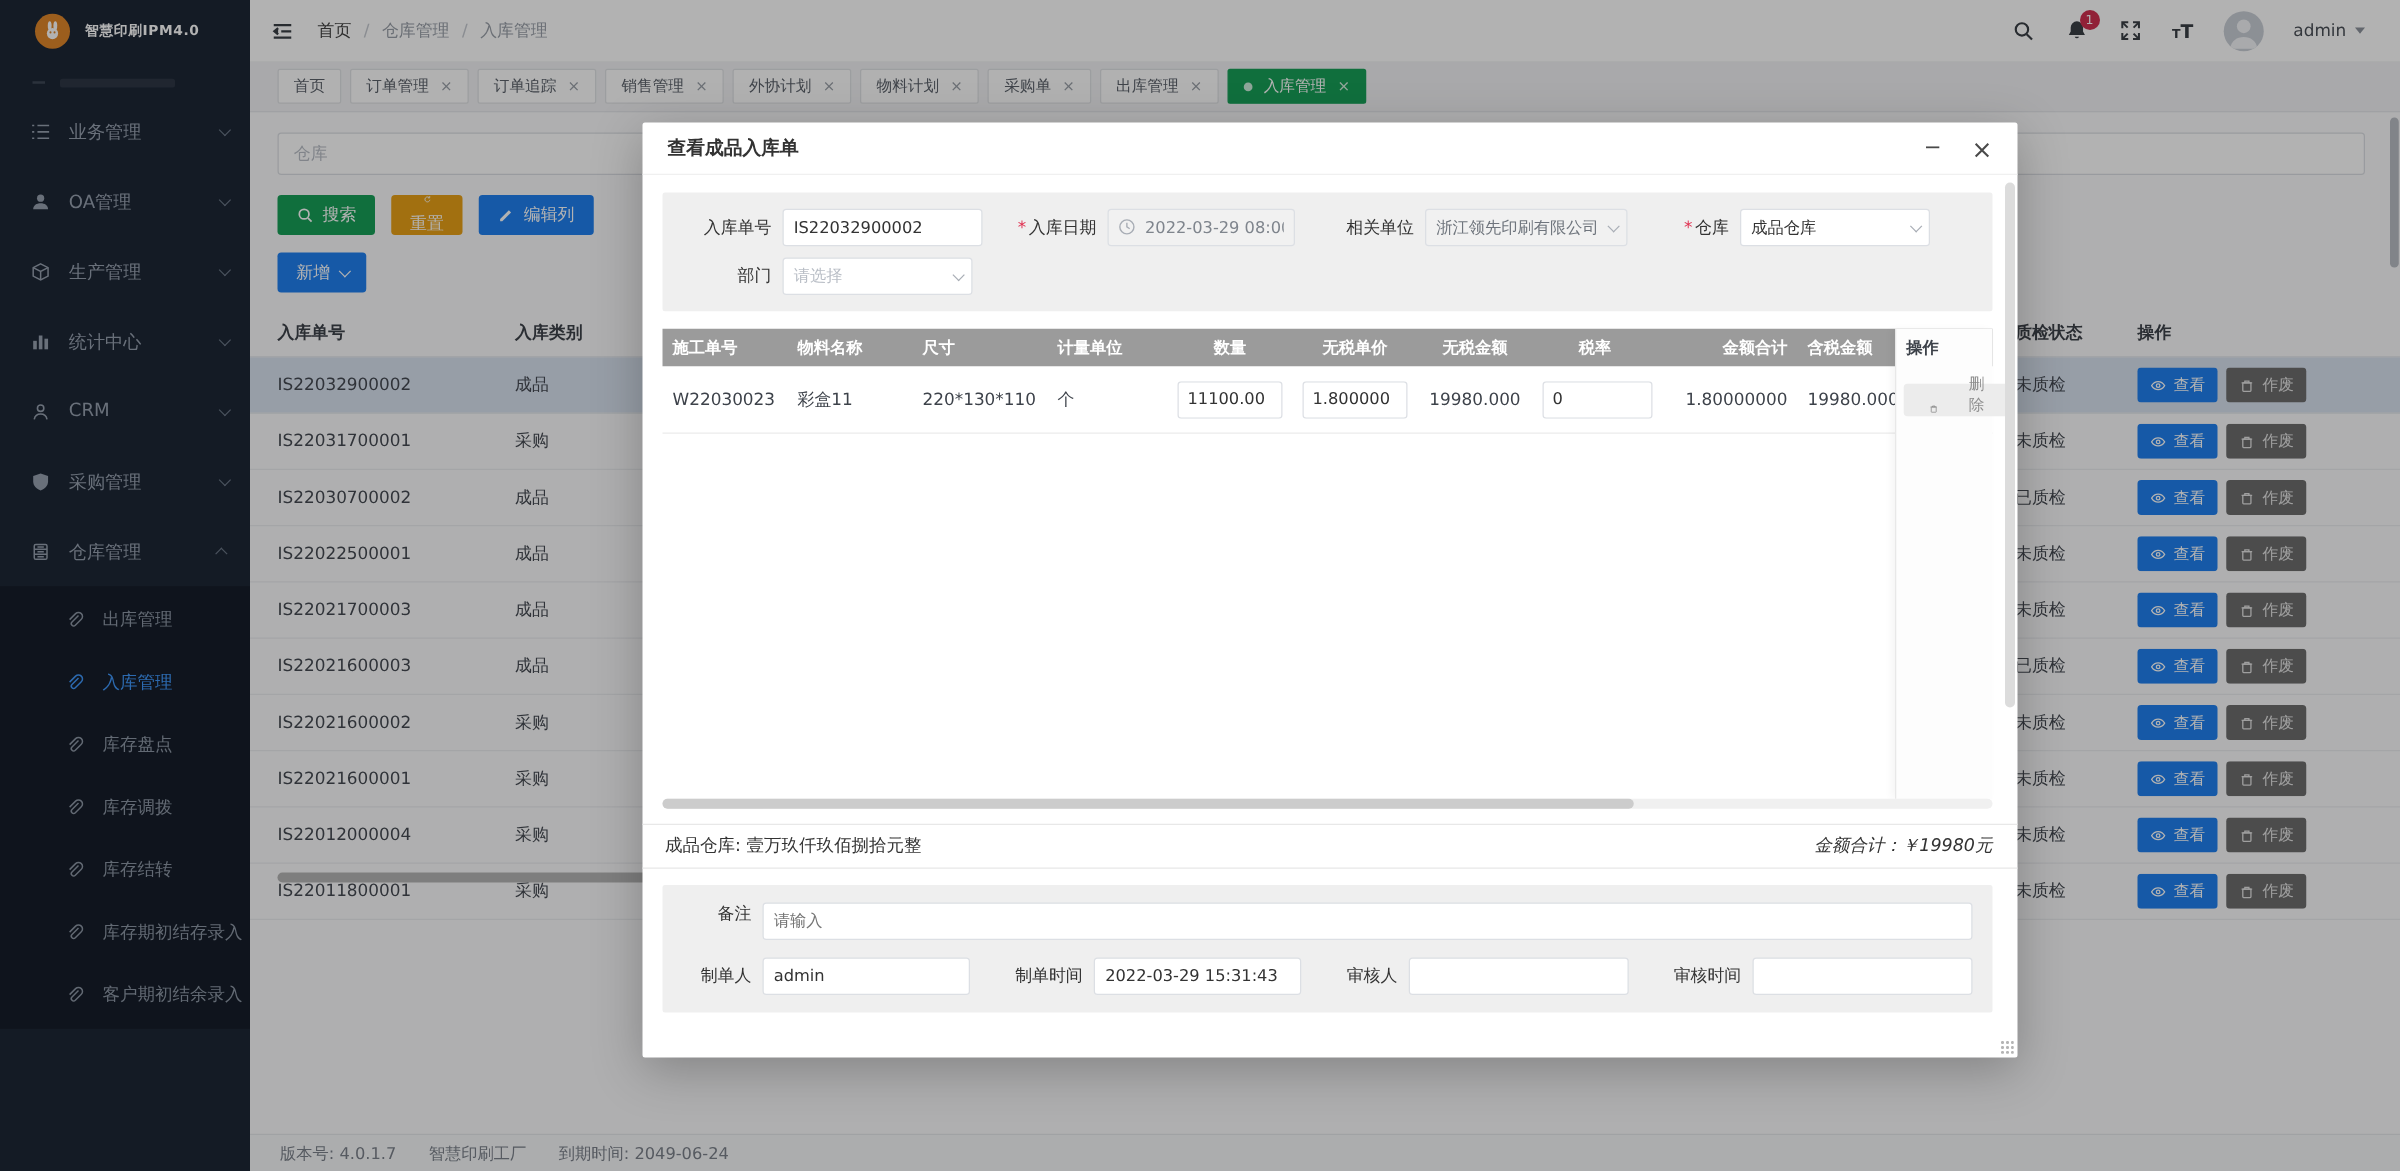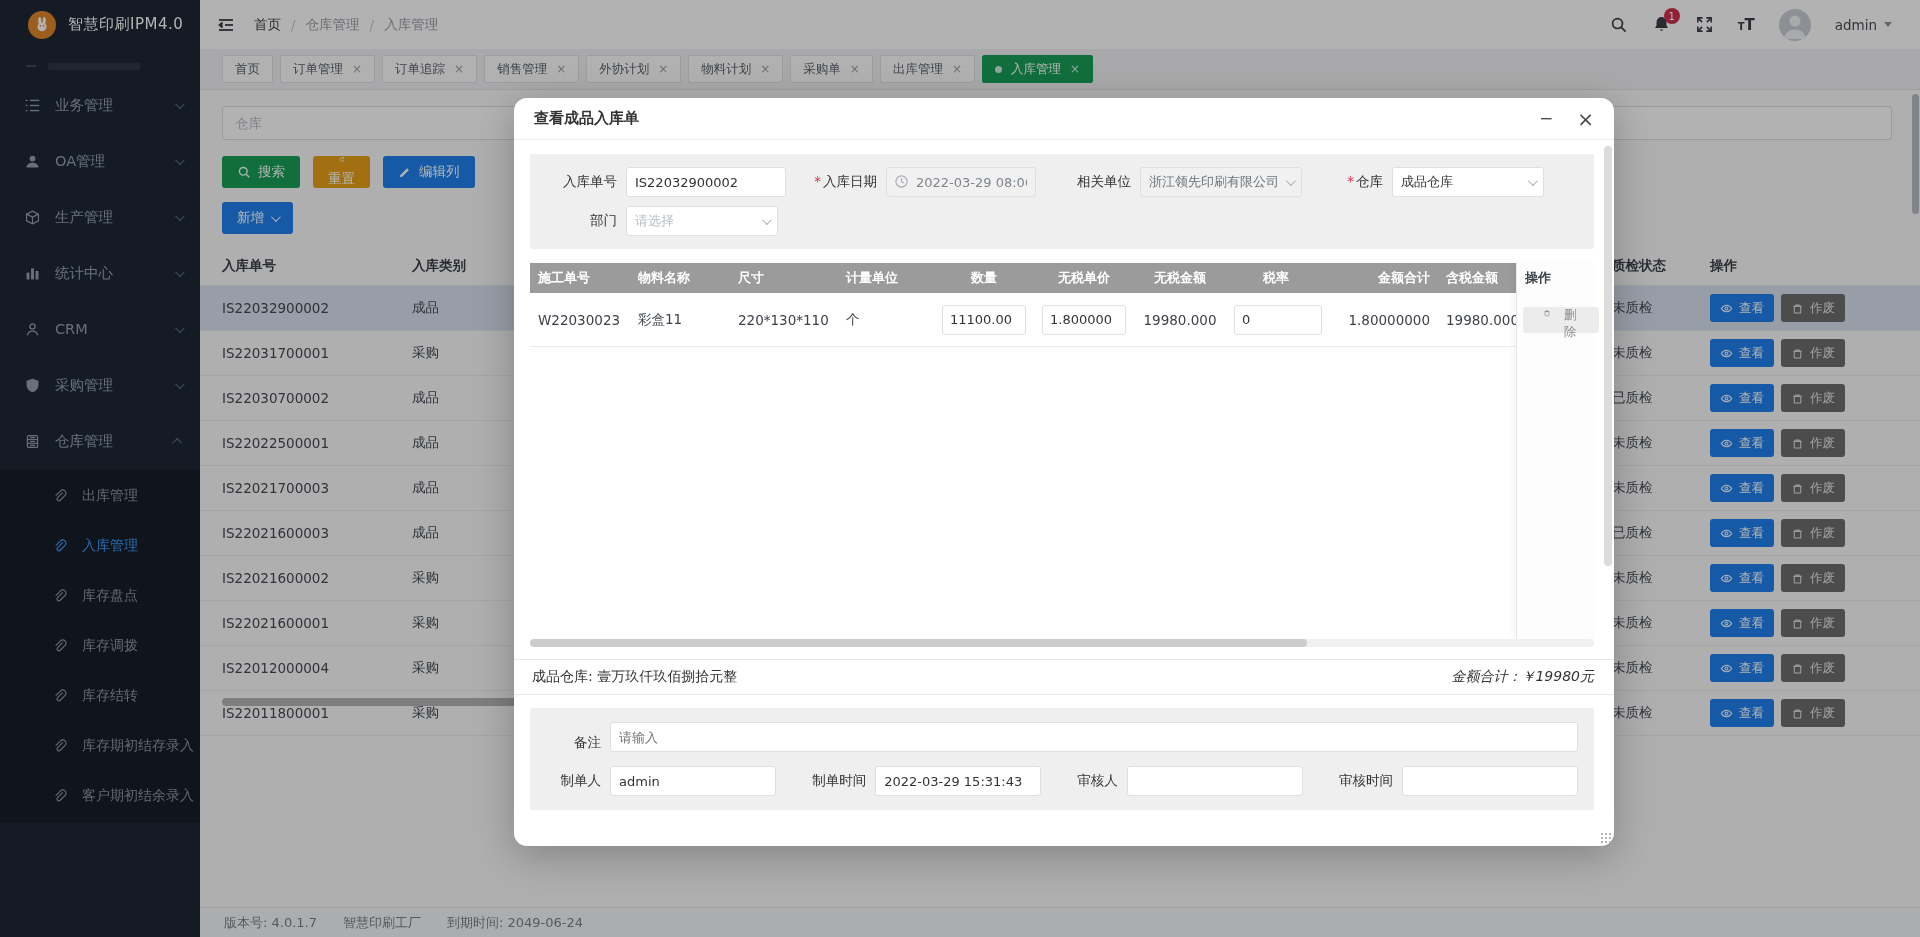--- a/index.html
+++ b/index.html
@@ -5,21 +5,21 @@
   * { margin:0; padding:0; box-sizing:border-box; }
   html,body { width:1920px; height:937px; overflow:hidden;
     font-family:"DejaVu Sans","Liberation Sans",sans-serif; font-size:14px; color:#333; background:#fff; }
   .app { position:absolute; inset:0; }
 
   
   .sidebar { position:absolute; left:0; top:0; bottom:0; width:200px; background:#1d2736; z-index:2; }
   .logo-row { height:49px; display:flex; align-items:center; padding-left:28px; gap:12px; }
   .logo-circle { width:28px; height:28px; border-radius:50%; background:#e0872a; display:flex; align-items:center; justify-content:center; flex:none; }
   .logo-circle svg { width:18px; height:18px; }
-  .logo-title { color:#fff; font-weight:normal; font-size:15px; letter-spacing:.5px; white-space:nowrap; }
+  .logo-title { color:#fff; font-weight:bold; font-size:11px; letter-spacing:.5px; white-space:nowrap; }
   .partial-item { height:22px; margin:6px 0 0 26px; display:flex; align-items:center; gap:12px; opacity:.55; }
   .partial-dash { width:10px; height:2px; background:#5a6472; }
   .partial-bar { width:92px; height:7px; background:rgba(255,255,255,.14); border-radius:2px; }
   .s-item { height:56px; display:flex; align-items:center; padding:0 18px 0 24px; gap:14px; color:#97a1af; cursor:pointer; font-size:14.5px; }
   .s-item .si { width:17px; height:17px; flex:none; }
   .s-label { flex:1; white-space:nowrap; overflow:hidden; }
   .chev { width:7px; height:7px; border-right:1.5px solid #6b7686; border-bottom:1.5px solid #6b7686; flex:none; }
   .chev.down { transform:rotate(45deg) translateY(-2px); }
   .chev.up { transform:rotate(-135deg) translateY(-2px); }
   .submenu { background:#161e2a; padding:2px 0; }
@@ -82,21 +82,21 @@
   .mini-view { background:#2080f0; }
   .mini-void { background:#6e6e6e; color:#e4e4e4; }
   .h-scroll { position:absolute; left:22px; top:608px; height:8px; width:700px; background:#b5b5b5; border-radius:4px; }
   .v-scroll { position:absolute; right:1px; top:4px; width:7px; height:120px; background:#b9bdc4; border-radius:4px; }
 
   
   .footer { position:absolute; left:200px; right:0; bottom:0; height:30px; background:#f7f8fa; border-top:1px solid #e6e8eb; display:flex; align-items:center; gap:26px; padding-left:24px; font-size:13px; color:#7c828b; z-index:1; }
 
   
   .overlay { position:absolute; inset:0; background:rgba(0,0,0,.3); z-index:50; }
-  .modal { position:absolute; left:514px; top:98px; width:1100px; height:748px; background:#fff; border-radius:13px; box-shadow:0 10px 40px rgba(0,0,0,.25); z-index:100; }
+  .modal { position:absolute; left:514px; top:98px; width:1100px; height:748px; background:#fff; border-radius:2px; box-shadow:0 10px 40px rgba(0,0,0,.25); z-index:100; }
   .m-head { height:42px; display:flex; align-items:center; padding:0 20px; border-bottom:1px solid #f0f0f0; }
   .m-title { font-size:15px; font-weight:bold; color:#333; }
   .m-controls { margin-left:auto; display:flex; align-items:center; gap:24px; }
   .m-min { font-size:17px; color:#4a4a4a; cursor:pointer; line-height:1; }
   .m-close { font-size:20px; color:#4a4a4a; cursor:pointer; line-height:1; }
   .m-body { position:absolute; top:42px; left:0; right:0; bottom:0; }
   .m-vscroll-track { position:absolute; right:2px; top:6px; bottom:6px; width:8px; }
   .m-vscroll-thumb { position:absolute; right:0; top:0; width:8px; height:420px; background:#dcdcdc; border-radius:4px; }
 
   .panel { background:#efefef; border-radius:2px; margin:14px 20px 0 16px; padding:13px 0 13px 10px; }
@@ -118,30 +118,30 @@
   .m-thead { display:flex; height:30px; background:#9b9b9b; color:#fff; font-size:13px; font-weight:bold; align-items:center; }
   .m-tr { display:flex; height:54px; align-items:center; border-bottom:1px solid #ececec; font-size:13.5px; color:#3d424a; }
   .mc { padding:0 8px; white-space:nowrap; overflow:hidden; flex:none; }
   .mc1{width:100px;} .mc2{width:100px;} .mc3{width:108px;} .mc4{width:96px;}
   .mc5{width:100px;} .mc6{width:100px;} .mc7{width:92px; text-align:center;}
   .mc8{width:100px;} .mc9{width:112px; text-align:right;} .mc10{width:140px;}
   .m-thead .mc5,.m-thead .mc6,.m-thead .mc8 { text-align:center; }
   .cell-input { width:84px; height:30px; border:1px solid #dcdfe4; border-radius:3px; padding:0 7px; font-size:13px; color:#333; font-family:inherit; }
   .op-col { position:absolute; right:0; top:0; bottom:8px; width:78px; background:#fdfdfd; border-left:1px solid #e8e8e8; box-shadow:-3px 0 6px rgba(0,0,0,.04); }
   .op-head { height:30px; display:flex; align-items:center; padding-left:8px; font-size:13px; font-weight:bold; color:#3d424a; }
-  .del-btn { margin:14px 0 0 6px; height:26px; border:none; border-radius:3px; background:#ececec; color:#8c8c8c; font-size:12.5px; display:inline-flex; align-items:flex-start; gap:11px; padding:0 20px; cursor:pointer; font-family:inherit; }
+  .del-btn { margin:14px 0 0 6px; height:26px; border:none; border-radius:3px; background:#ececec; color:#8c8c8c; font-size:12.5px; display:inline-flex; align-items:flex-end; gap:22px; padding:0 20px; cursor:pointer; font-family:inherit; }
   .del-btn svg { width:12px; height:12px; }
   .m-hscroll { position:absolute; left:0; right:0; bottom:0; height:8px; background:#f0f0f0; border-radius:4px; }
   .m-hscroll-thumb { position:absolute; left:0; top:0; height:8px; width:73%; background:#cccccc; border-radius:4px; }
 
   .m-summary { margin:12px 0 0 0; border-top:1px solid #e8e8e8; border-bottom:1px solid #e8e8e8; height:36px; display:flex; align-items:center; padding:0 20px 0 18px; font-size:14px; color:#333; }
   .m-summary .total { margin-left:auto;font-style:italic; }
 
   .panel2 { background:#efefef; border-radius:2px; margin:13px 20px 0 16px; padding:14px 16px; }
-  .p2-row { display:flex; align-items:flex-end; }
+  .p2-row { display:flex; align-items:flex-start; }
   .p2-row + .p2-row { margin-top:14px; justify-content:space-between; }
   .remark-input { flex:1; }
   .resize-handle { position:absolute; right:3px; bottom:3px; width:11px; height:11px; background-image:radial-gradient(#b5b5b5 1px, transparent 1.4px); background-size:4px 4px; }
 </style>
 </head>
 <body>
 
 <div class="app">
 
   <aside class="sidebar">

